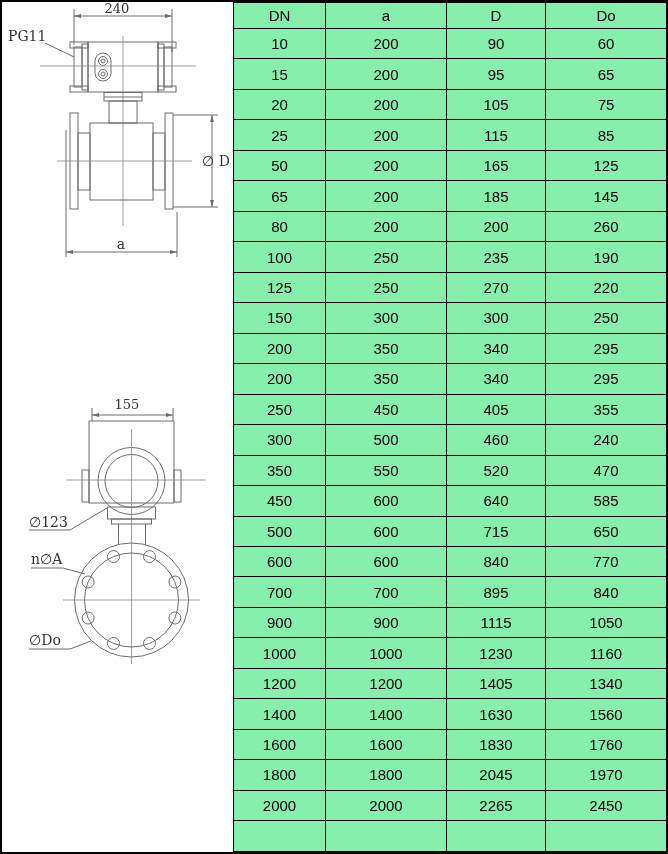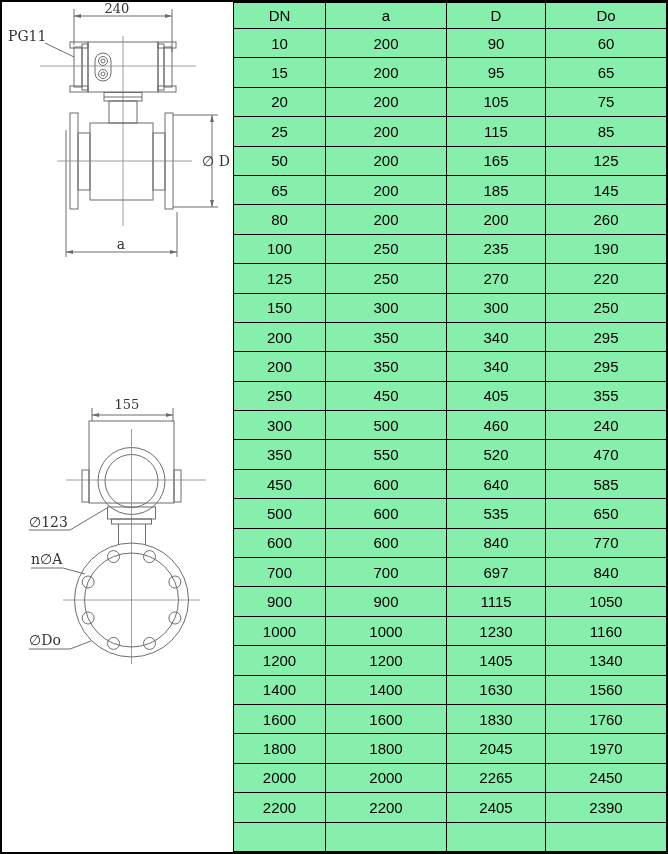--- a/index.html
+++ b/index.html
@@ -266,33 +266,33 @@
         </tr>
         <tr>
           <td>450</td>
           <td>600</td>
           <td>640</td>
           <td>585</td>
         </tr>
         <tr>
           <td>500</td>
           <td>600</td>
-          <td>535</td>
+          <td>715</td>
           <td>650</td>
         </tr>
         <tr>
           <td>600</td>
           <td>600</td>
           <td>840</td>
           <td>770</td>
         </tr>
         <tr>
           <td>700</td>
           <td>700</td>
-          <td>697</td>
+          <td>895</td>
           <td>840</td>
         </tr>
         <tr>
           <td>900</td>
           <td>900</td>
           <td>1115</td>
           <td>1050</td>
         </tr>
         <tr>
           <td>1000</td>
@@ -324,26 +324,20 @@
           <td>2045</td>
           <td>1970</td>
         </tr>
         <tr>
           <td>2000</td>
           <td>2000</td>
           <td>2265</td>
           <td>2450</td>
         </tr>
         <tr>
-          <td>2200</td>
-          <td>2200</td>
-          <td>2405</td>
-          <td>2390</td>
-        </tr>
-        <tr>
           <td></td>
           <td></td>
           <td></td>
           <td></td>
         </tr>
       </tbody>
   </table>
 
 </div>
 

